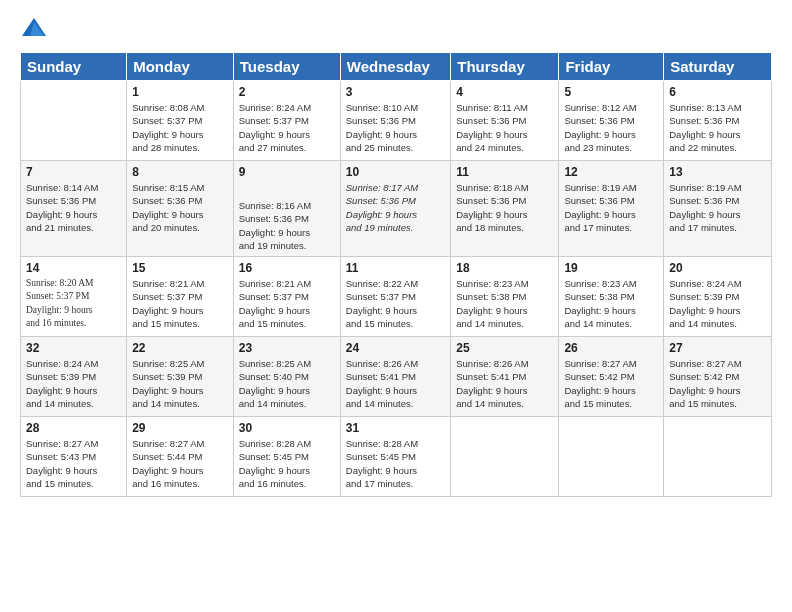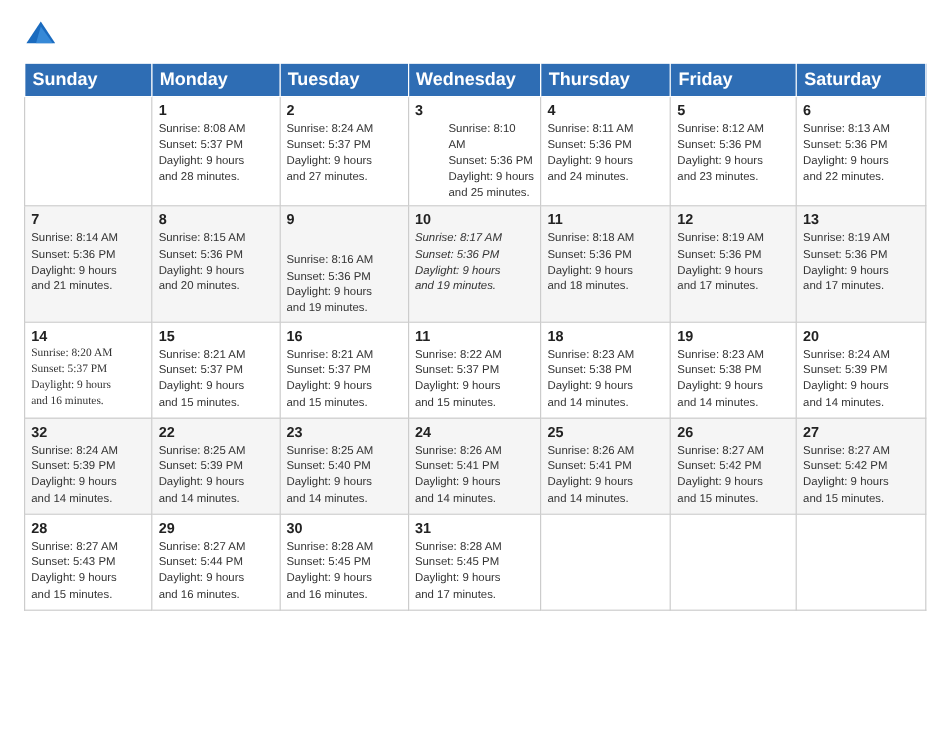--- a/index.html
+++ b/index.html
@@ -139,21 +139,21 @@
           </td>
           <td>
             <span class="day-number">2</span>
             <div class="day-info" style="white-space: pre-line;">Sunrise: 8:24 AM
 Sunset: 5:37 PM
 Daylight: 9 hours
 and 27 minutes.</div>
           </td>
           <td>
             <span class="day-number">3</span>
-            <div class="day-info" style="white-space: pre-line; margin-left: 28px;">Sunrise: 8:10 AM
+            <div class="day-info" style="white-space: pre-line;">Sunrise: 8:10 AM
 Sunset: 5:36 PM
 Daylight: 9 hours
 and 25 minutes.</div>
           </td>
           <td>
             <span class="day-number">4</span>
             <div class="day-info" style="white-space: pre-line;">Sunrise: 8:11 AM
 Sunset: 5:36 PM
 Daylight: 9 hours
 and 24 minutes.</div>

